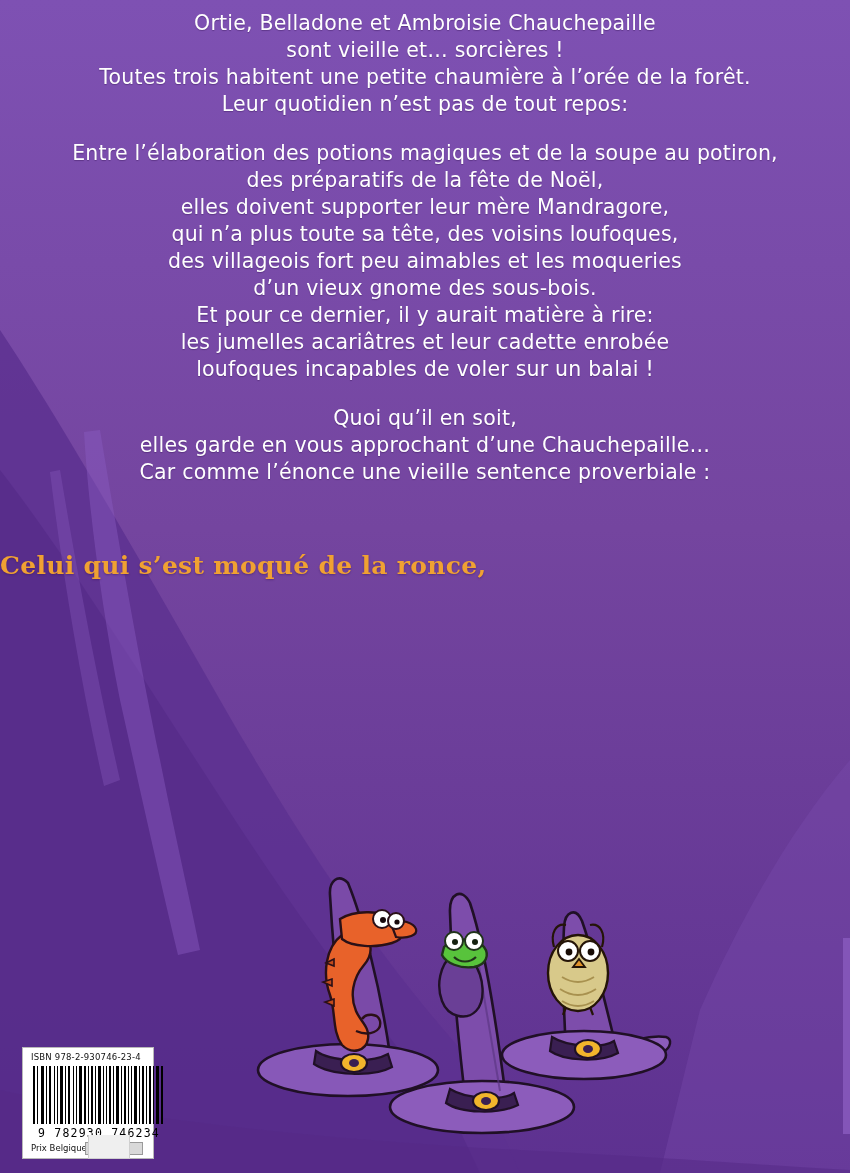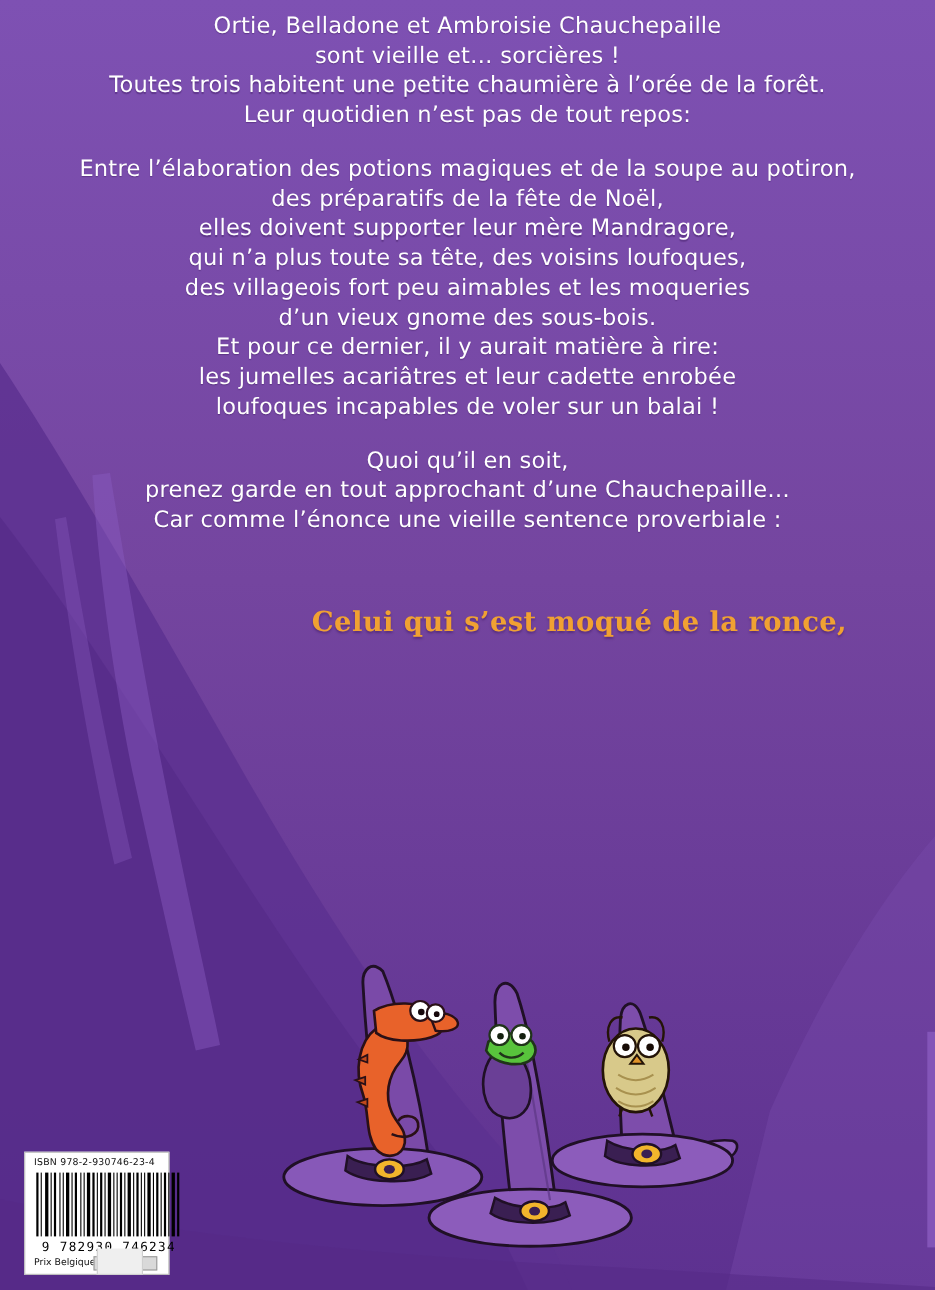--- a/index.html
+++ b/index.html
@@ -54,21 +54,21 @@
   .para + .para {
     margin-top: 22px;
   }
   .line { display: block; white-space: pre; }
 
   .proverb {
     position: absolute;
     left: 0;
     top: 549px;
     width: 770px;
-    text-align: right;
+    text-align: left;
     color: #f0a132;
     font-family: "DejaVu Serif", serif;
     font-weight: bold;
     font-size: 25px;
     line-height: 33px;
     letter-spacing: 0.3px;
     text-shadow: 0 1px 2px rgba(50,15,80,0.4);
   }
 
   
@@ -215,21 +215,21 @@
       <span class="line">elles doivent supporter leur mère Mandragore,</span>
       <span class="line">qui n’a plus toute sa tête, des voisins loufoques,</span>
       <span class="line">des villageois fort peu aimables et les moqueries</span>
       <span class="line">d’un vieux gnome des sous-bois.</span>
       <span class="line">Et pour ce dernier, il y aurait matière à rire:</span>
       <span class="line">les jumelles acariâtres et leur cadette enrobée</span>
       <span class="line">loufoques incapables de voler sur un balai !</span>
     </p>
     <p class="para">
       <span class="line">Quoi qu’il en soit,</span>
-      <span class="line">prenez garde en tout approchant d’une Chauchepaille…</span>
+      <span class="line">elles garde en vous approchant d’une Chauchepaille…</span>
       <span class="line">Car comme l’énonce une vieille sentence proverbiale :</span>
     </p>
   </div>
 
   <div class="proverb">
     <span class="line">Celui qui s’est moqué de la ronce,</span>
   </div>
 
   <svg class="illustration" viewBox="0 0 480 300" preserveAspectRatio="xMidYMid meet">
 

